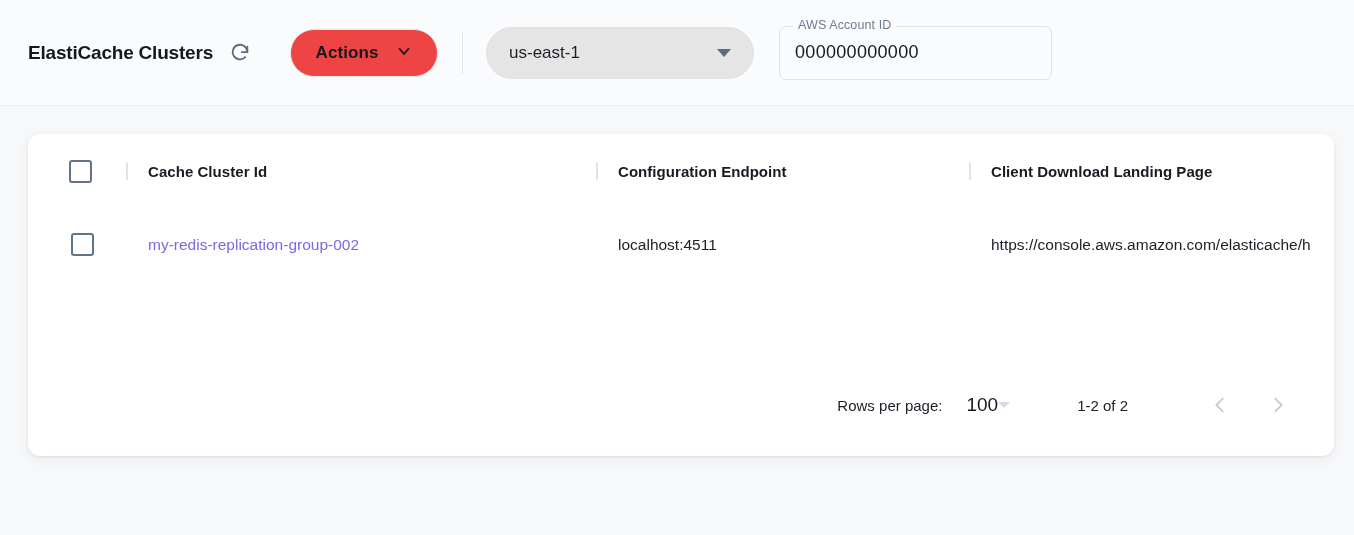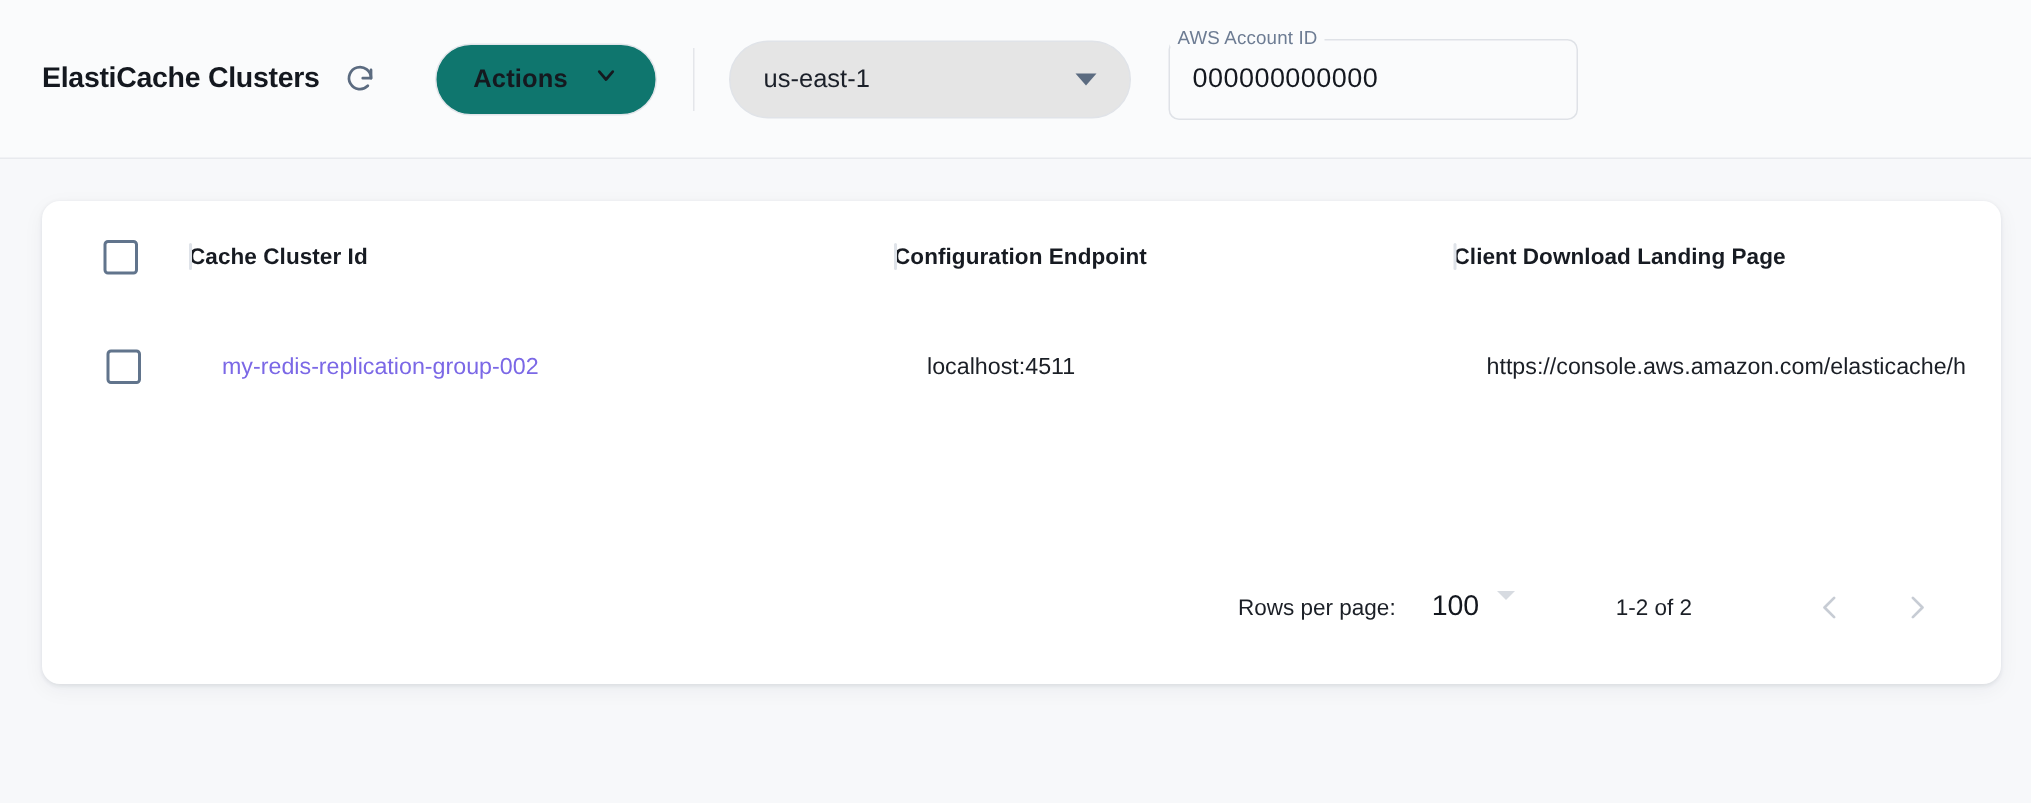--- a/index.html
+++ b/index.html
@@ -72,21 +72,21 @@
     white-space: nowrap;
     font-family: "Liberation Sans", sans-serif;
     letter-spacing: 0.1px;
   }
 
   .actions-btn {
     margin-left: 33px;
     height: 48px;
     min-width: 148px;
     border: 1px solid #e2e5ea;
-    background: #0f766e;
+    background: #ef4444;
     border-radius: 24px;
     display: flex;
     align-items: center;
     justify-content: center;
     gap: 16px;
     padding: 0 22px;
     cursor: pointer;
     font-family: "Liberation Sans", sans-serif;
   }
   .actions-btn .lbl {
@@ -137,21 +137,21 @@
     border-radius: 7px;
     background: transparent;
     position: relative;
     display: flex;
     align-items: center;
     padding: 0 15px;
   }
   .account-field .fl-label {
     position: absolute;
     top: -8px;
-    left: 0;
+    left: 13px;
     background: #fafbfc;
     padding: 0 5px;
     font-size: 12.5px;
     color: #6d7c93;
     letter-spacing: 0.1px;
     line-height: 1;
   }
   .account-field .fl-value {
     font-size: 18px;
     color: #14181f;
@@ -201,21 +201,21 @@
     content: "";
     position: absolute;
     left: 0;
     top: 50%;
     transform: translateY(-50%);
     width: 2px;
     height: 18px;
     background: #dfe3e9;
     border-radius: 1px;
   }
-  thead th .hlabel { display: block; }
+  thead th .hlabel { display: block; padding-left: 22px; }
 
   tbody tr { height: 73px; }
   tbody tr + tr td { border-top: 5px solid #701a75; font-style: italic; }
 
   td.cell-id a {
     font-size: 15.5px;
     color: #7b68e6;
     text-decoration: none;
     padding-left: 22px;
     display: inline-block;
@@ -270,22 +270,21 @@
     padding-right: 36px;
     gap: 0;
   }
   .pager .rpp-label {
     font-size: 15px;
     color: #1b1f26;
     margin-right: 24px;
   }
   .rpp-select {
     display: flex;
-    align-items: flex-start;
-    gap: 12px;
+    align-items: center;
     cursor: pointer;
     margin-right: 67px;
   }
   .rpp-select .rpp-val {
     font-size: 19px;
     color: #14181f;
   }
   .tri-down-sm {
     width: 0; height: 0;
     border-left: 6px solid transparent;

